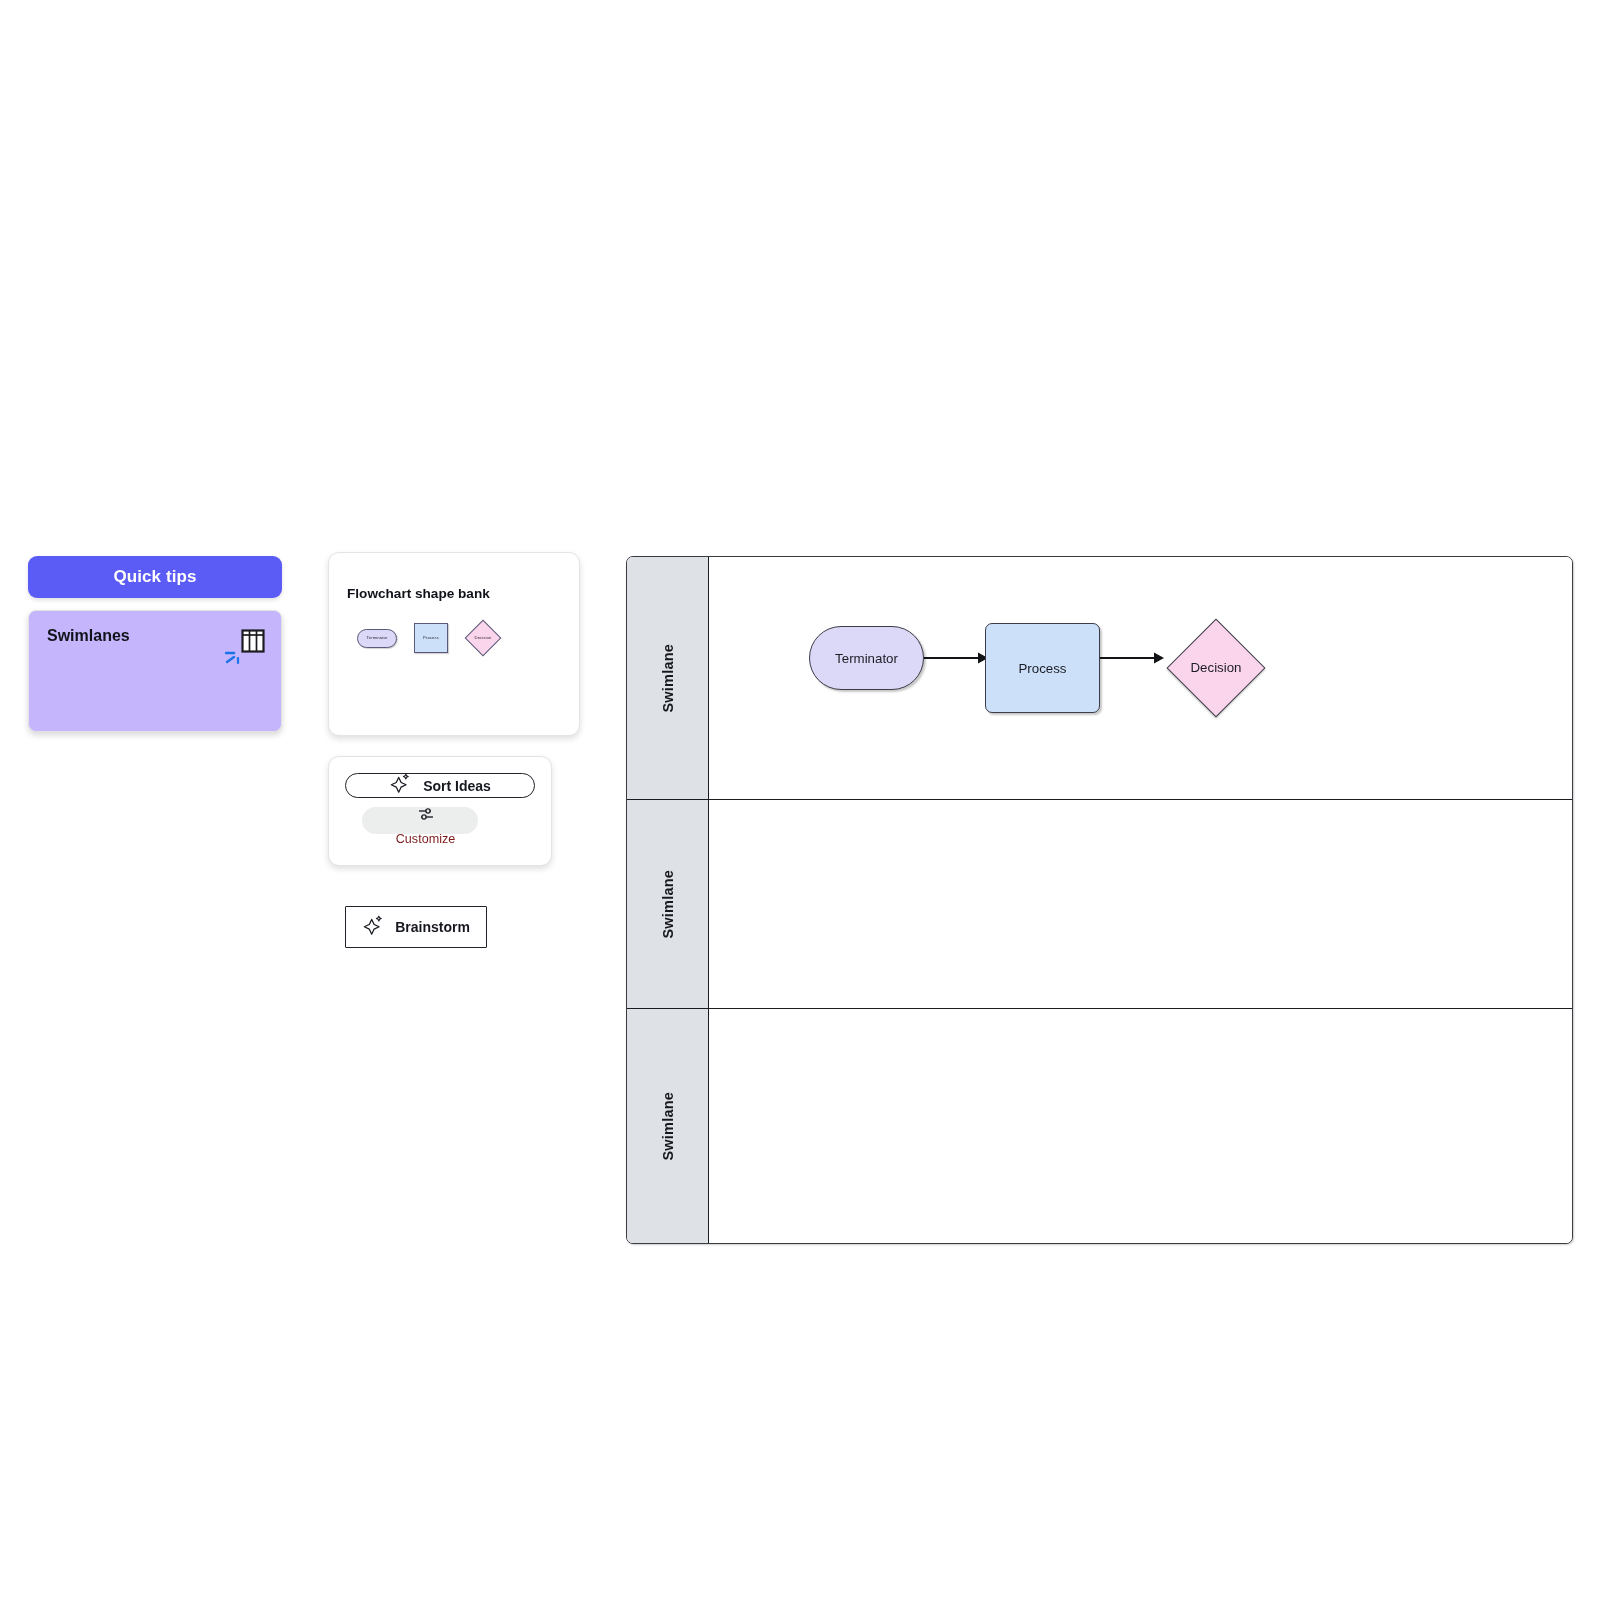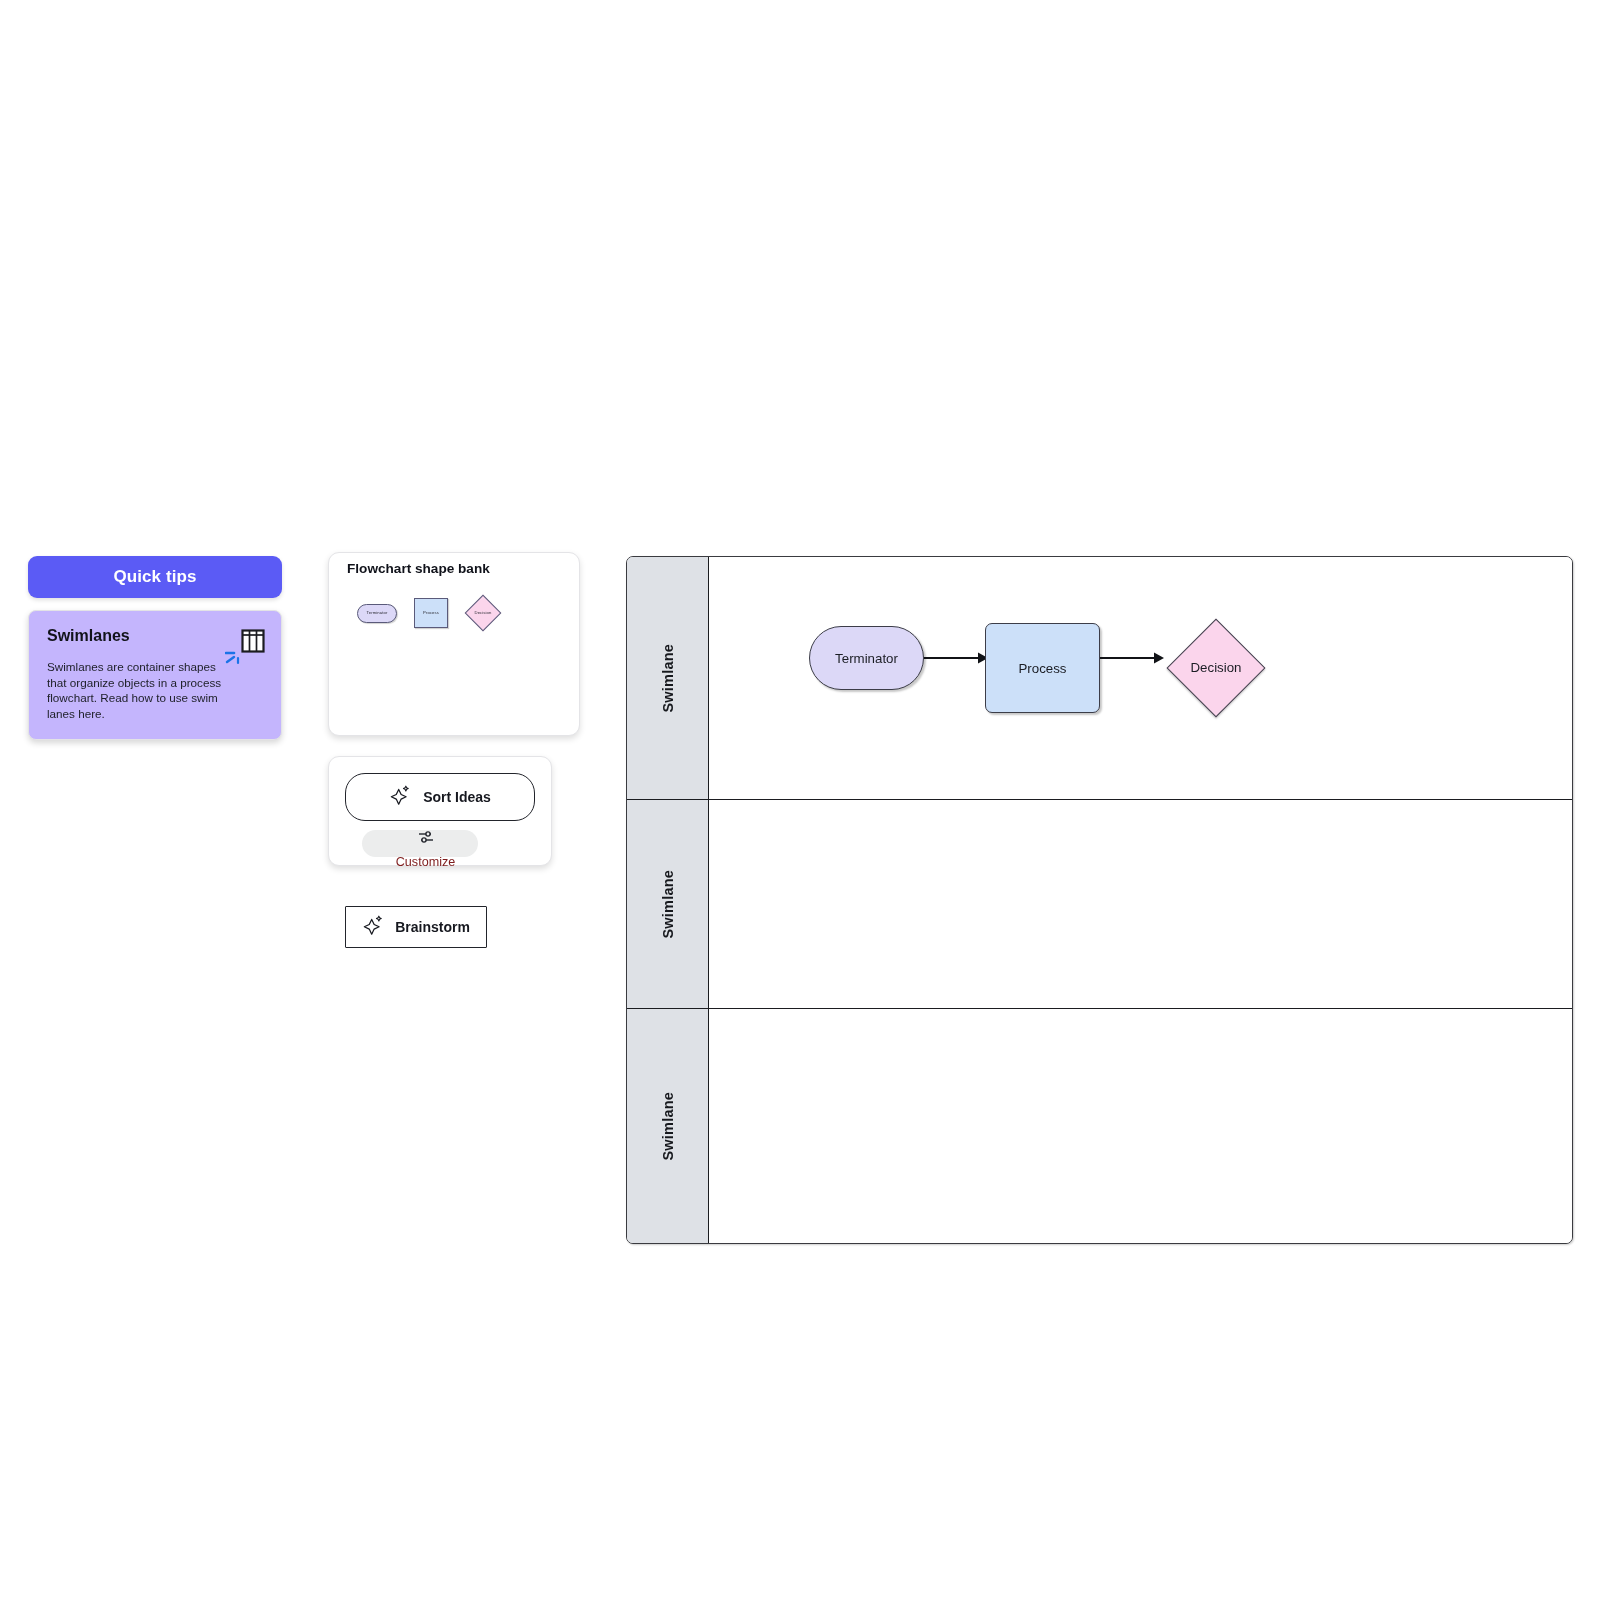--- a/index.html
+++ b/index.html
@@ -47,21 +47,21 @@
   #swimlane-table-icon .spark { position: absolute; left: -16px; top: 20px; }
 
   
   #shape-bank-panel {
     position: absolute; left: 328px; top: 552px;
     width: 252px; height: 184px;
     background: #ffffff;
     border: 1px solid #e4e4e7;
     border-radius: 11px;
     box-shadow: 0 3px 6px rgba(0,0,0,0.13);
-    padding: 8px 18px;
+    padding: 33px 18px;
   }
   #shape-bank-title { font-size: 13.6px; font-weight: bold; color: #10121a; }
   #shape-bank-shapes {
     display: flex; align-items: center; gap: 17px;
     margin-top: 22px; padding-left: 10px;
   }
   .mini-label {
     font-size: 4.2px; color: #2b2b33; text-align: center;
     line-height: 1; letter-spacing: .1px;
   }
@@ -92,21 +92,21 @@
   #sort-ideas-panel {
     position: absolute; left: 328px; top: 756px;
     width: 224px; height: 110px;
     background: #ffffff;
     border: 1px solid #e4e4e7;
     border-radius: 11px;
     box-shadow: 0 3px 6px rgba(0,0,0,0.13);
     padding: 16px;
   }
   #sort-ideas-button {
-    width: 190px; height: 48px;
+    width: 190px; height: 25px;
     border: 1.2px solid #22242b;
     border-radius: 20px;
     background: #ffffff;
     display: flex; align-items: center; justify-content: center; gap: 12px;
     font-size: 14px; font-weight: bold; color: #16181f;
   }
   #customize-chip {
     margin-top: 9px; margin-left: 17px;
     width: 116px; height: 27px;
     background: #eceded;
@@ -198,21 +198,20 @@
 
 <div id="stage">
 
   <div id="quick-tips-panel">
     <div id="quick-tips-button">
       <span>Quick tips</span>
     </div>
 
     <div id="swimlanes-tip-card">
       <div id="swimlanes-tip-title">Swimlanes</div>
-      <div id="swimlanes-tip-body">Swimlanes are container shapes that organize objects in a process flowchart. Read how to use swim lanes here.</div>
       <div id="swimlane-table-icon">
         <svg width="24" height="26" viewBox="0 0 24 26">
           <rect x="1.5" y="1.5" width="21" height="21" fill="#ffffff" stroke="#1b1c20" stroke-width="2.2"></rect>
           <line x1="8.5" y1="1.5" x2="8.5" y2="22.5" stroke="#1b1c20" stroke-width="1.7"></line>
           <line x1="15.5" y1="1.5" x2="15.5" y2="22.5" stroke="#1b1c20" stroke-width="1.7"></line>
           <line x1="1.5" y1="6" x2="22.5" y2="6" stroke="#1b1c20" stroke-width="1.7"></line>
         </svg>
         <svg class="spark" width="18" height="18" viewBox="0 0 18 18">
           <line x1="1" y1="4" x2="9" y2="4" stroke="#1a73e8" stroke-width="2.6" stroke-linecap="round"></line>
           <line x1="2" y1="13" x2="9" y2="8" stroke="#1a73e8" stroke-width="2.4" stroke-linecap="round"></line>

